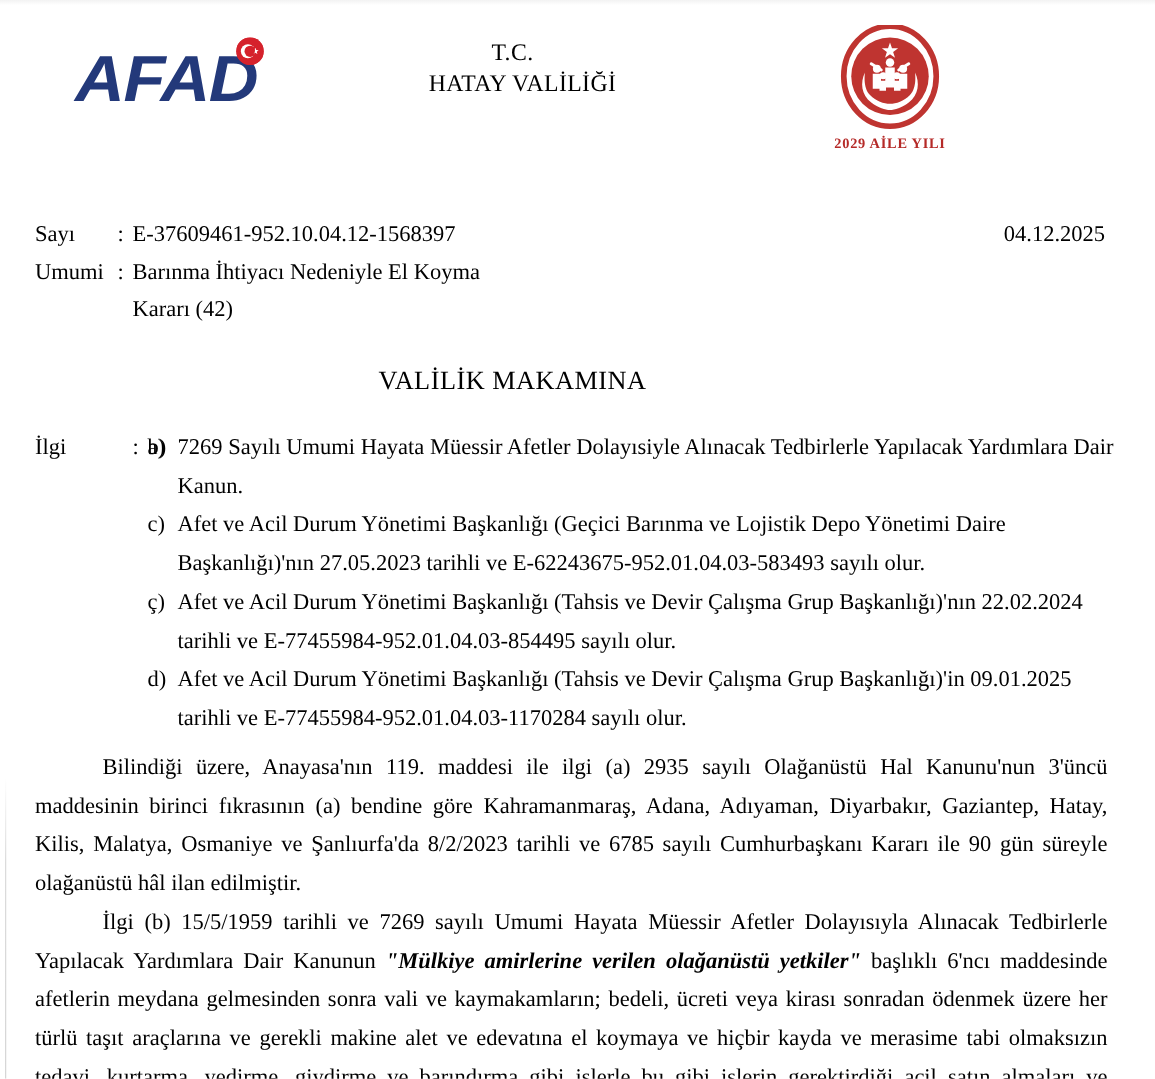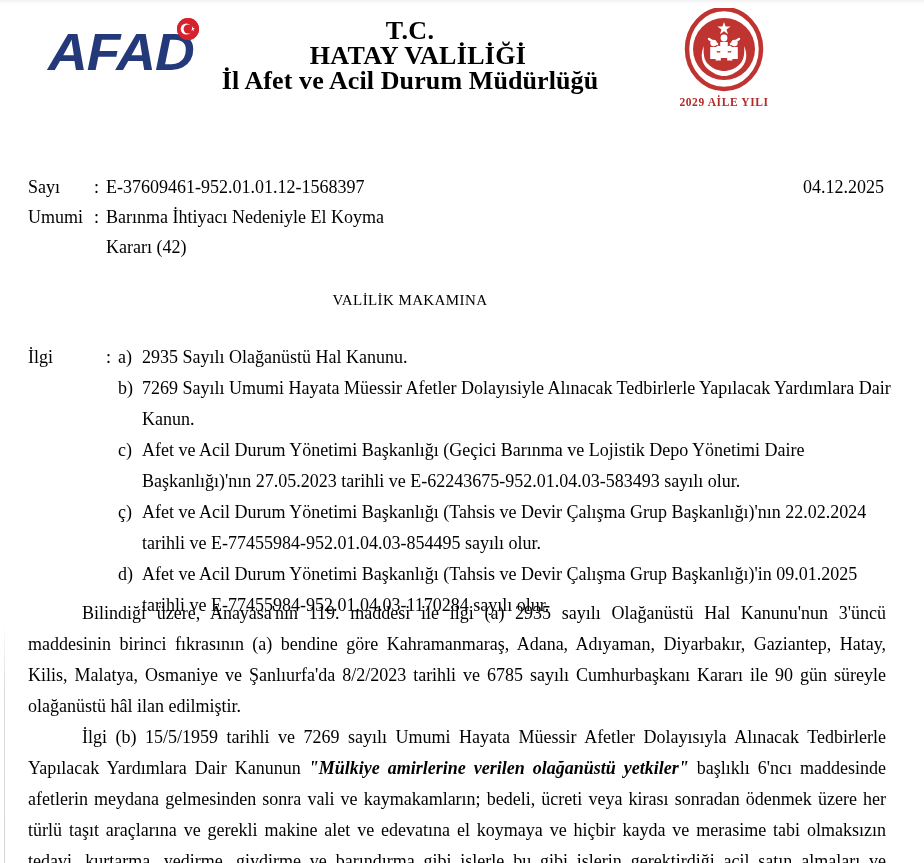--- a/index.html
+++ b/index.html
@@ -31,21 +31,21 @@
     left: 0; top: 0;
     width: 924px; height: 4px;
     background: linear-gradient(to bottom, #f2f2f2, #ffffff);
     pointer-events: none;
   }
 
   .sheet {
     position: relative;
     width: 820px;
     height: 863px;
-    padding: 4px;
+    padding: 16px;
     box-sizing: border-box;
   }
 
   
   .doc-header {
     position: relative;
     height: 118px;
   }
 
   .afad-logo {
@@ -92,23 +92,22 @@
     border-radius: 50%;
     background: #d5222c;
   }
 
   .header-center {
     position: absolute;
     left: 0;
     right: 0;
     top: 14px;
     text-align: center;
-    font-size: 26px;
+    font-size: 19px;
     line-height: 25px;
-    font-weight: bold;
   }
   .header-center .ln1 { letter-spacing: .3px; }
   .header-center .ln2 { letter-spacing: .3px; margin-left: 16px; }
   .header-center .ln3 { letter-spacing: .1px; }
 
   .aile-logo {
     position: absolute;
     right: 36px;
     top: 4px;
     width: 112px;
@@ -151,21 +150,21 @@
   .meta-cont {
     padding-left: 78px;
   }
 
   
   .doc-title {
     position: absolute;
     left: 0; right: 0;
     top: 292px;
     text-align: center;
-    font-size: 15px;
+    font-size: 21px;
     letter-spacing: .4px;
   }
 
   
   .ilgi {
     position: absolute;
     left: 28px;
     top: 342px;
     width: 864px;
     font-size: 18px;
@@ -233,21 +232,20 @@
           <circle cx="9.3" cy="11" r="5.6" fill="#ffffff"></circle>
           <circle cx="11.1" cy="11" r="4.5" fill="#d5222c"></circle>
           <polygon points="15.2,8.2 16.0,10.0 17.9,10.1 16.4,11.3 16.9,13.2 15.2,12.1 13.6,13.2 14.1,11.3 12.6,10.1 14.5,10.0" fill="#ffffff"></polygon>
         </svg>
       </div>
     </div>
 
     <div class="header-center">
       <div class="ln1">T.C.</div>
       <div class="ln2">HATAY VALİLİĞİ</div>
-      <div class="ln3">İl Afet ve Acil Durum Müdürlüğü</div>
     </div>
 
     <div class="aile-logo">
       <svg width="112" height="86" viewBox="0 0 112 86">
 
         <ellipse cx="56" cy="41" rx="37" ry="40" fill="none" stroke="#bf3430" stroke-width="4.5"></ellipse>
 
         <circle cx="56" cy="41" r="31" fill="#bf3430"></circle>
 
         <polygon points="56,14 57.6,18.6 62.5,18.6 58.5,21.5 60.0,26.2 56,23.3 52.0,26.2 53.5,21.5 49.5,18.6 54.4,18.6" fill="#ffffff"></polygon>
@@ -267,38 +265,37 @@
 
         <path d="M36 38 C32 46 33 56 41 62 C47 66.5 52 68 56 68 C60 68 65 66.5 71 62 C79 56 80 46 76 38
                  C76 38 78 50 72 56 C67 61 61 63 56 63 C51 63 45 61 40 56 C34 50 36 38 36 38 Z" fill="#ffffff"></path>
       </svg>
       <div class="aile-caption">2029 AİLE YILI</div>
     </div>
   </div>
 
   <div class="meta">
     <div class="meta-row">
-      <span class="meta-label">Sayı</span><span class="meta-colon">:</span><span class="meta-value">E-37609461-952.01.01.12-1568397</span>
+      <span class="meta-label">Sayı</span><span class="meta-colon">:</span><span class="meta-value">E-37609461-952.10.04.12-1568397</span>
       <span class="meta-date">04.12.2025</span>
     </div>
     <div class="meta-row">
       <span class="meta-label">Umumi</span><span class="meta-colon">:</span><span class="meta-value">Barınma İhtiyacı Nedeniyle El Koyma</span>
     </div>
     <div class="meta-cont">Kararı (42)</div>
   </div>
 
   <div class="doc-title">VALİLİK MAKAMINA</div>
 
   <div class="ilgi">
     <span class="ilgi-head">İlgi</span>
     <span class="ilgi-colon">:</span>
     <div class="ilgi-items">
       <div class="ilgi-item">
         <span class="ilgi-marker">a)</span>
-        <span>2935 Sayılı Olağanüstü Hal Kanunu.</span>
       </div>
       <div class="ilgi-item">
         <span class="ilgi-marker">b)</span>
         <span>7269 Sayılı Umumi Hayata Müessir Afetler Dolayısiyle Alınacak Tedbirlerle Yapılacak Yardımlara Dair Kanun.</span>
       </div>
       <div class="ilgi-item">
         <span class="ilgi-marker">c)</span>
         <span>Afet ve Acil Durum Yönetimi Başkanlığı (Geçici Barınma ve Lojistik Depo Yönetimi Daire Başkanlığı)'nın 27.05.2023 tarihli ve E-62243675-952.01.04.03-583493 sayılı olur.</span>
       </div>
       <div class="ilgi-item">

